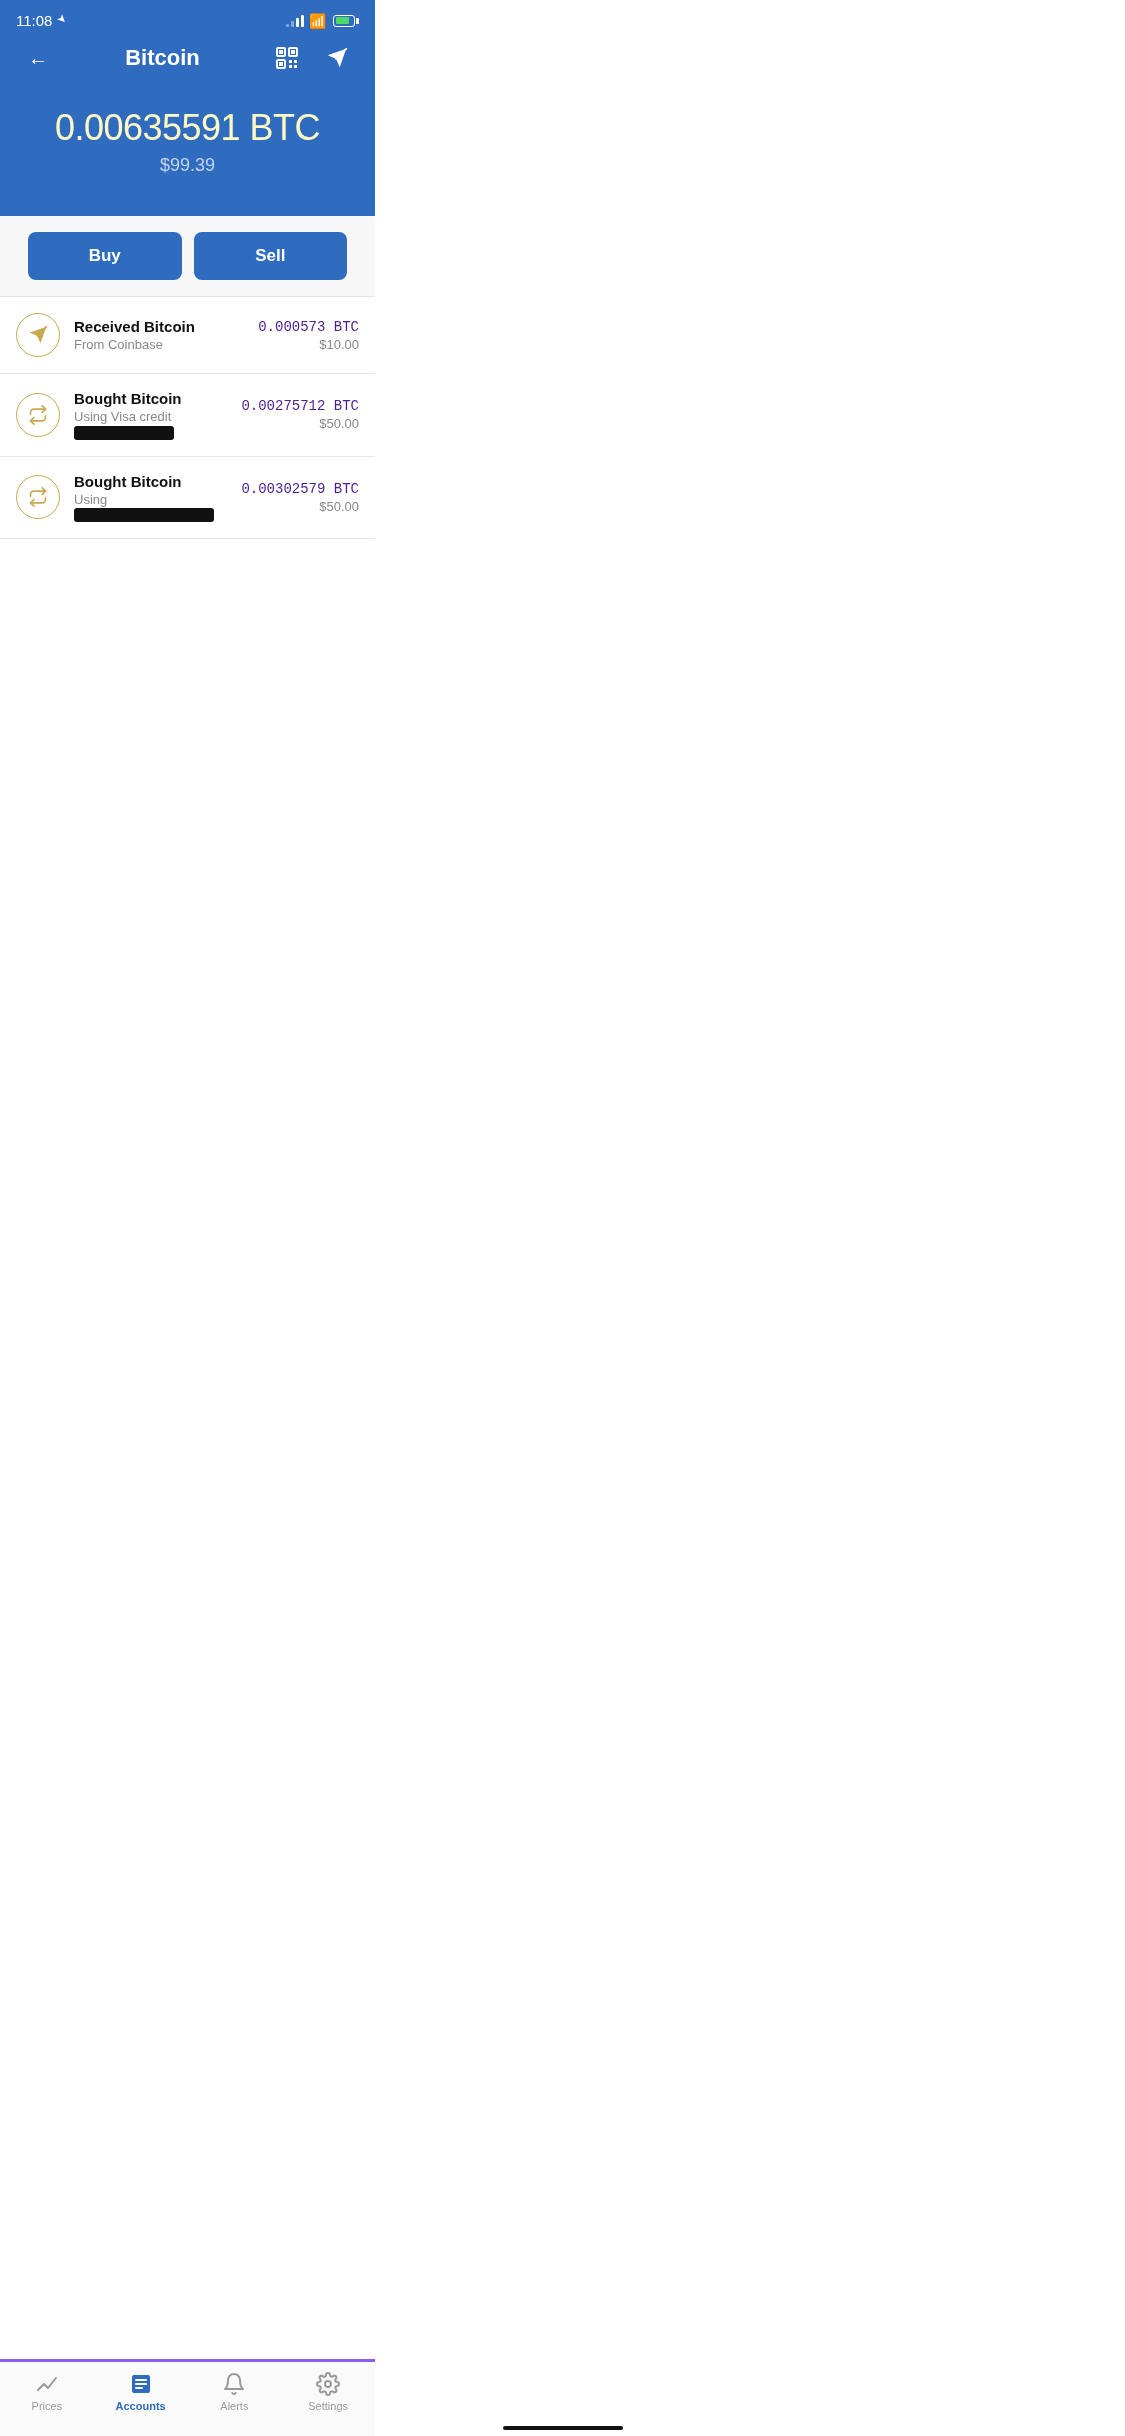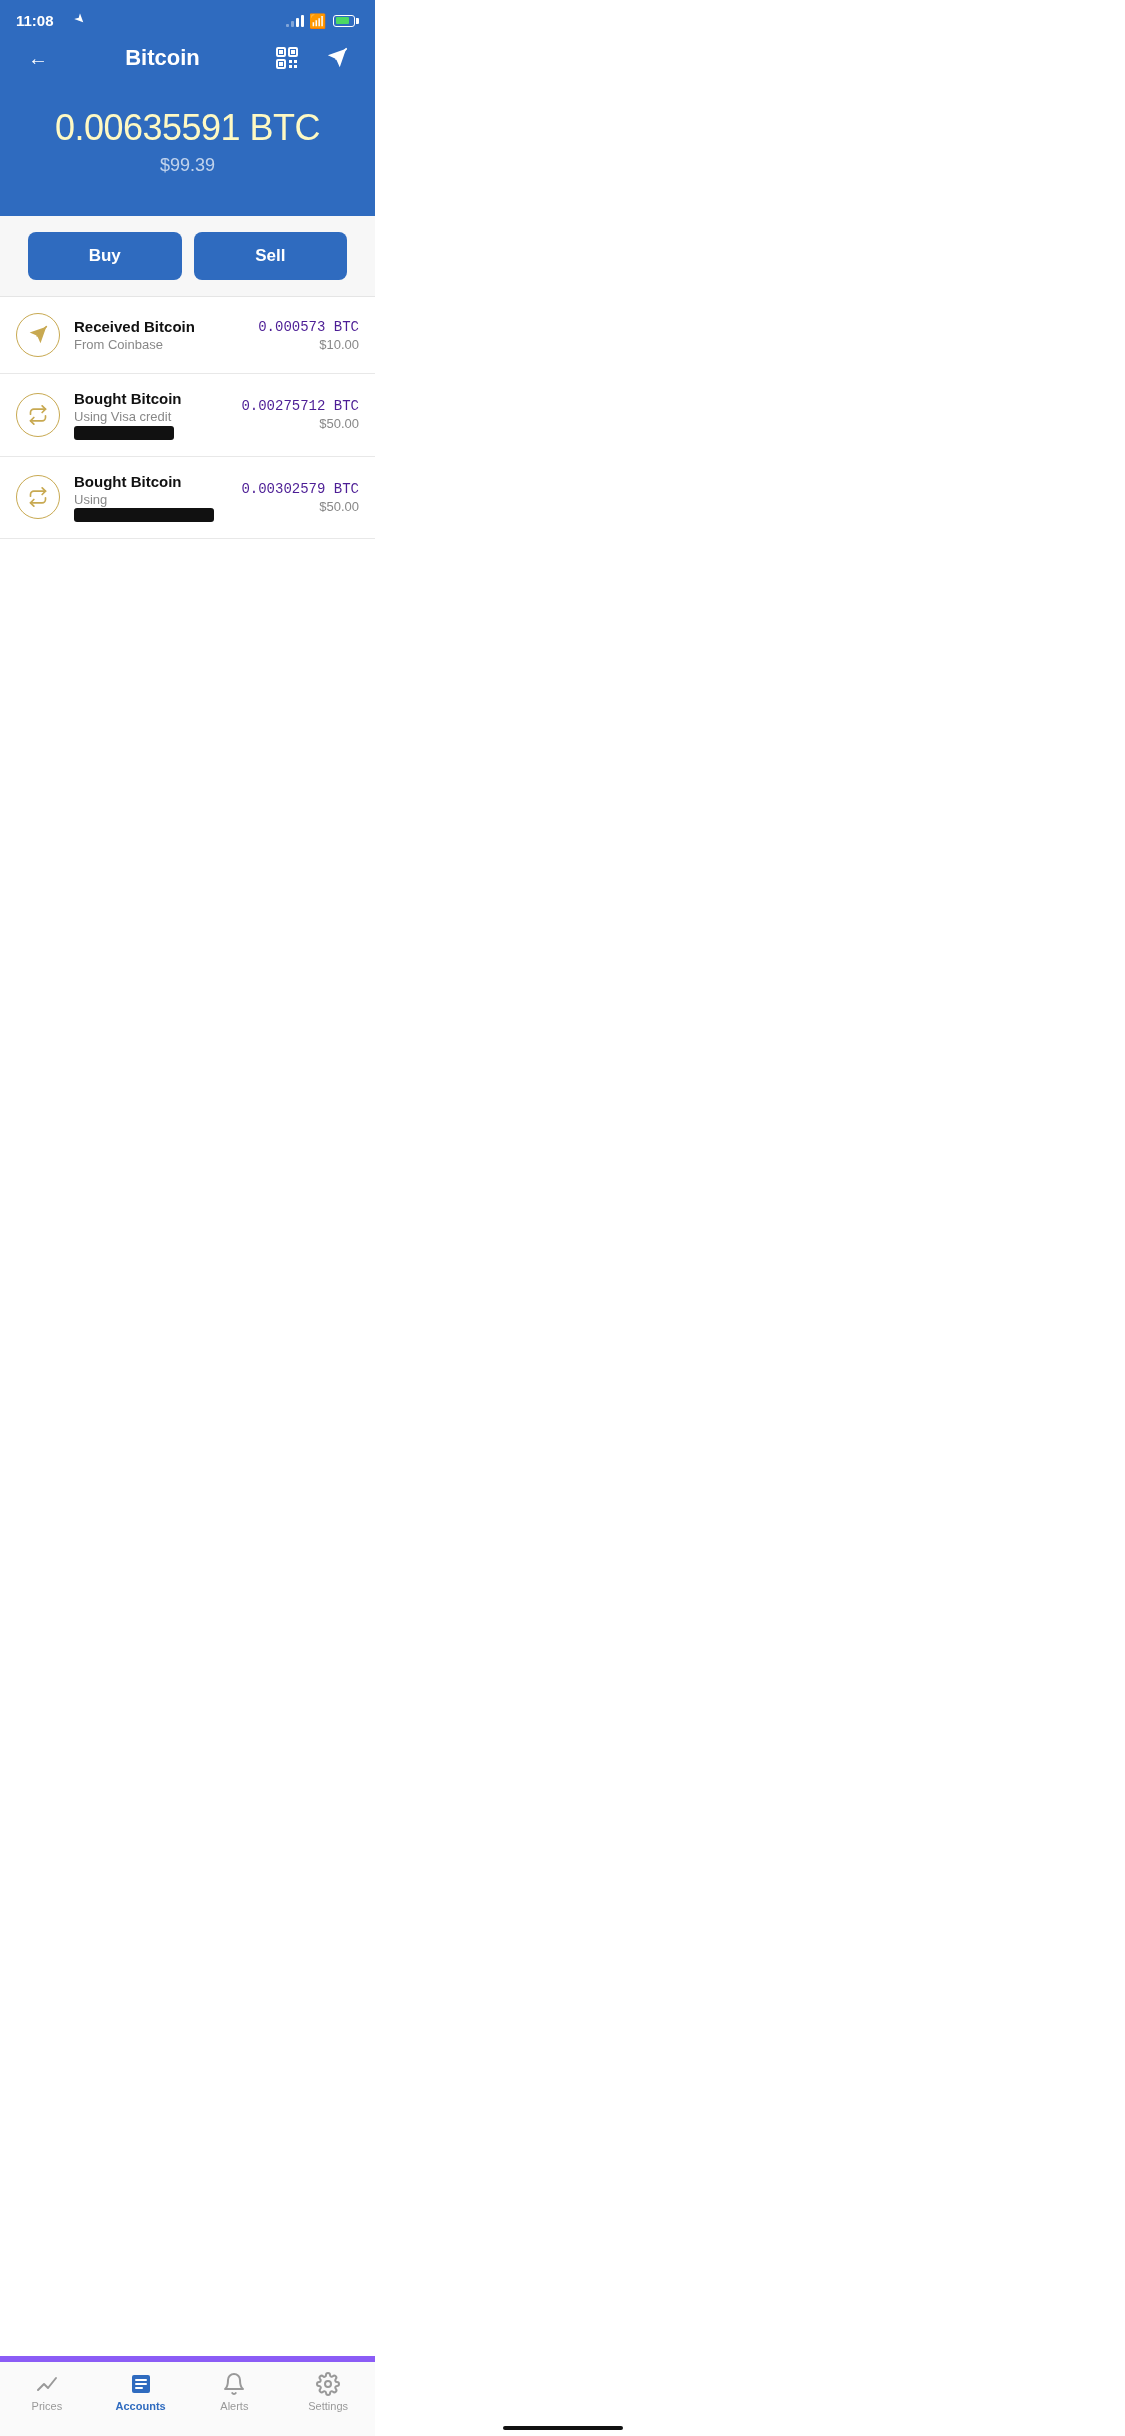--- a/index.html
+++ b/index.html
@@ -18,23 +18,23 @@
     .status-bar {
       background: #2f6bbf;
       display: flex;
       justify-content: space-between;
       align-items: center;
       padding: 12px 16px 8px;
       color: white;
     }
     .status-time {
       font-size: 15px;
-      font-weight: 700;
-      display: flex;
-      gap: 20px;
+      font-weight: 400;
+      display: flex;
+      gap: 4px;
     }
     .status-icons {
       display: flex;
       align-items: center;
       gap: 6px;
     }
     .signal-bars {
       display: flex;
       align-items: flex-end;
       gap: 2px;
@@ -174,21 +174,21 @@
       margin-top: 2px;
     }
 
     
     .bottom-nav {
       position: fixed;
       bottom: 0;
       left: 0;
       width: 375px;
       background: #fafafa;
-      border-top: 6px solid #8b5cf6;
+      border-top: 3px solid #8b5cf6;
       display: flex;
       justify-content: space-around;
       padding: 10px 0 24px;
     }
     .nav-item {
       display: flex;
       flex-direction: column;
       align-items: center;
       gap: 4px;
       cursor: pointer;

